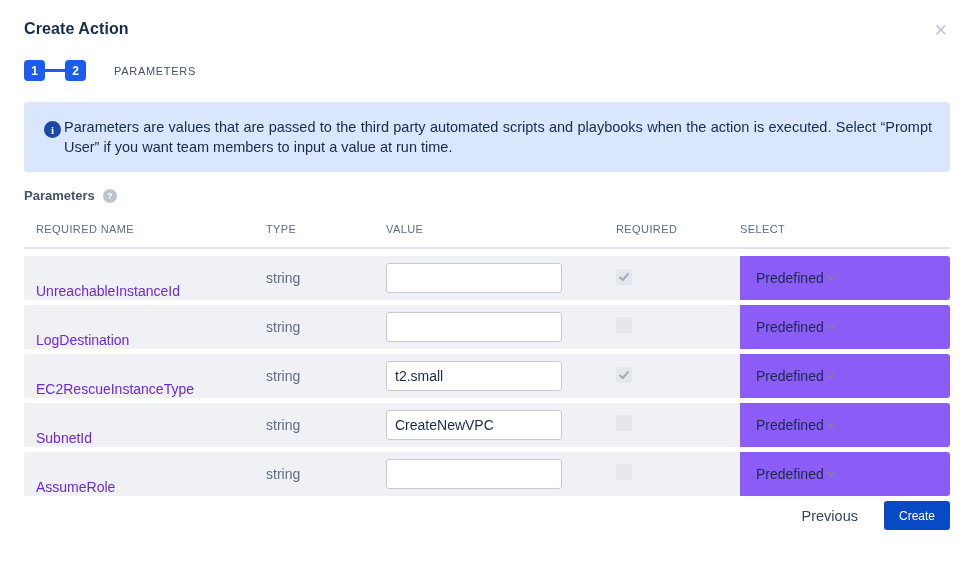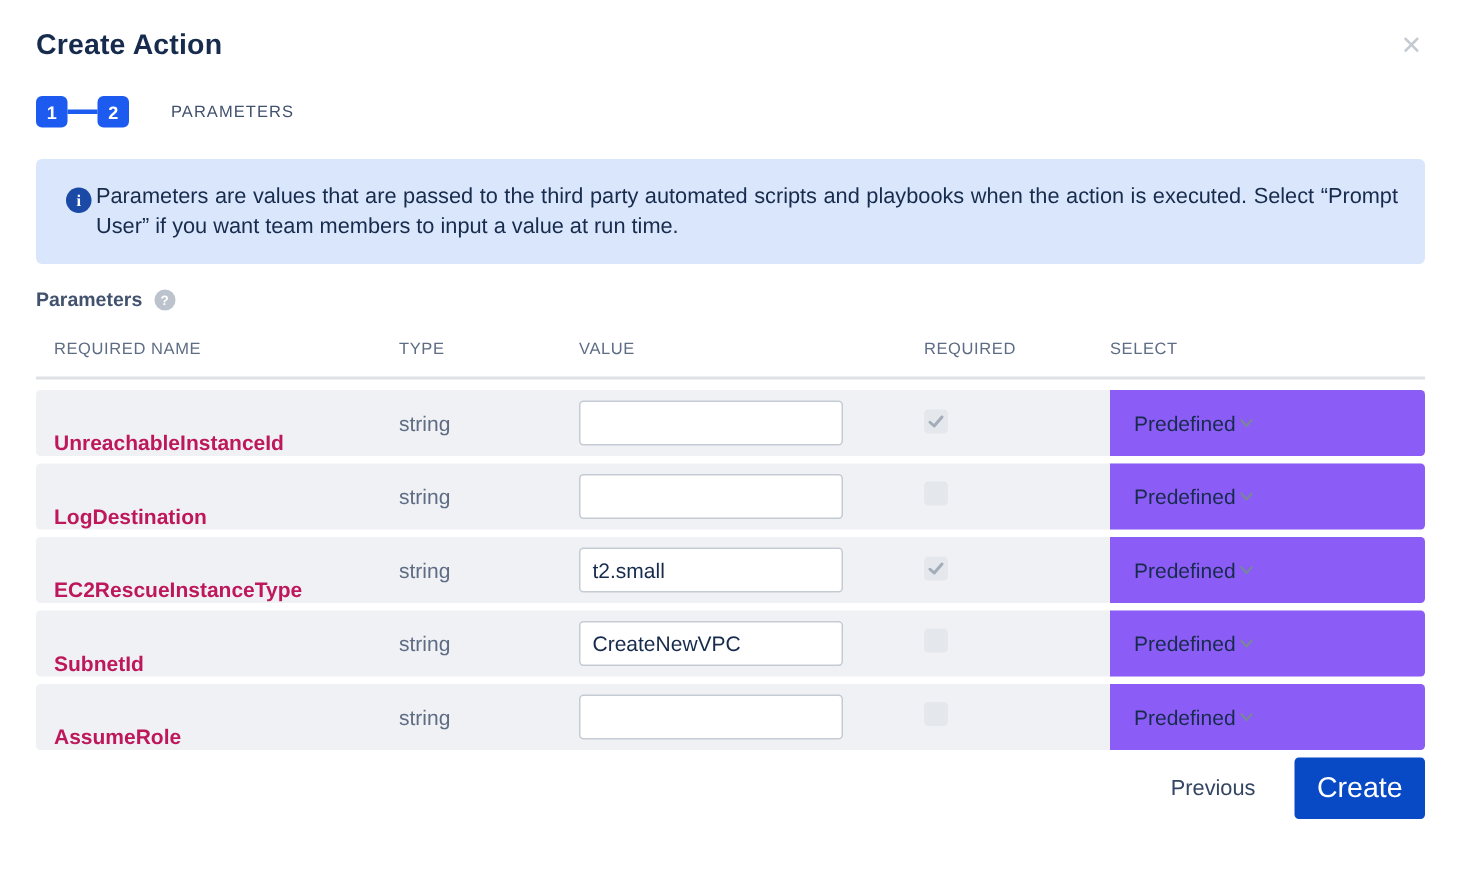--- a/index.html
+++ b/index.html
@@ -8,21 +8,21 @@
     width: 974px; height: 584px;
     background: #ffffff;
     font-family: "Liberation Sans", sans-serif;
     color: #172B4D;
     position: relative;
     overflow: hidden;
   }
   .modal { padding: 20px 24px 0 24px; position: relative; height: 100%; }
 
   
-  .modal-title { margin: 0; font-size: 19px; font-weight: 700; color: #172B4D; letter-spacing: .1px; }
+  .modal-title { margin: 0; font-size: 16px; font-weight: 700; color: #172B4D; letter-spacing: .1px; }
   .close-btn {
     position: absolute; top: 18px; right: 22px;
     font-size: 17px; color: #C4CAD2; cursor: pointer; line-height: 1;
     background: none; border: none; padding: 4px;
     font-family: "Liberation Sans", sans-serif;
   }
 
   
   .steps { display: flex; align-items: center; margin-top: 22px; }
   .step-square {
@@ -73,21 +73,21 @@
     border-bottom: 2px solid #DFE1E6;
   }
   .table-header .th {
     font-size: 11px; font-weight: 400; color: #5E6C84; letter-spacing: .4px;
   }
   .rows { margin-top: 7px; }
   .row {
     height: 44px; background: #F0F1F4; border-radius: 3px;
     margin-bottom: 5px; padding-left: 12px;
   }
-  .cell-name { font-size: 14px; font-weight: 700; color: #be185d; margin-top: 26px; }
+  .cell-name { font-size: 14px; font-weight: 400; color: #6d28d9; margin-top: 26px; }
   .cell-type { font-size: 14px; color: #5E6C84; }
   .value-input {
     width: 176px; height: 30px; border: 1px solid #C5CBD3; border-radius: 3px;
     background: #fff; font-size: 14px; color: #172B4D; padding: 0 8px;
     font-family: "Liberation Sans", sans-serif; outline: none;
   }
   .checkbox {
     width: 16px; height: 16px; border-radius: 3px; background: #E4E7EB;
     display: inline-flex; align-items: center; justify-content: center; cursor: pointer;
   }
@@ -105,21 +105,21 @@
   .footer {
     display: flex; justify-content: flex-end; align-items: center;
     gap: 26px;
   }
   .previous-btn {
     background: none; border: none; font-size: 14.5px; color: #344563;
     cursor: pointer; padding: 0; font-family: "Liberation Sans", sans-serif;
   }
   .create-btn {
     background: #0849C6; border: none; border-radius: 3px;
-    color: #fff; font-size: 19px; height: 41px; padding: 0 15px;
+    color: #fff; font-size: 12px; height: 29px; padding: 0 15px;
     cursor: pointer; font-family: "Liberation Sans", sans-serif;
   }
 </style>
 </head>
 <body>
 
 <div class="modal">
 
   <h1 class="modal-title">Create Action</h1>
   <button class="close-btn">✕</button>

